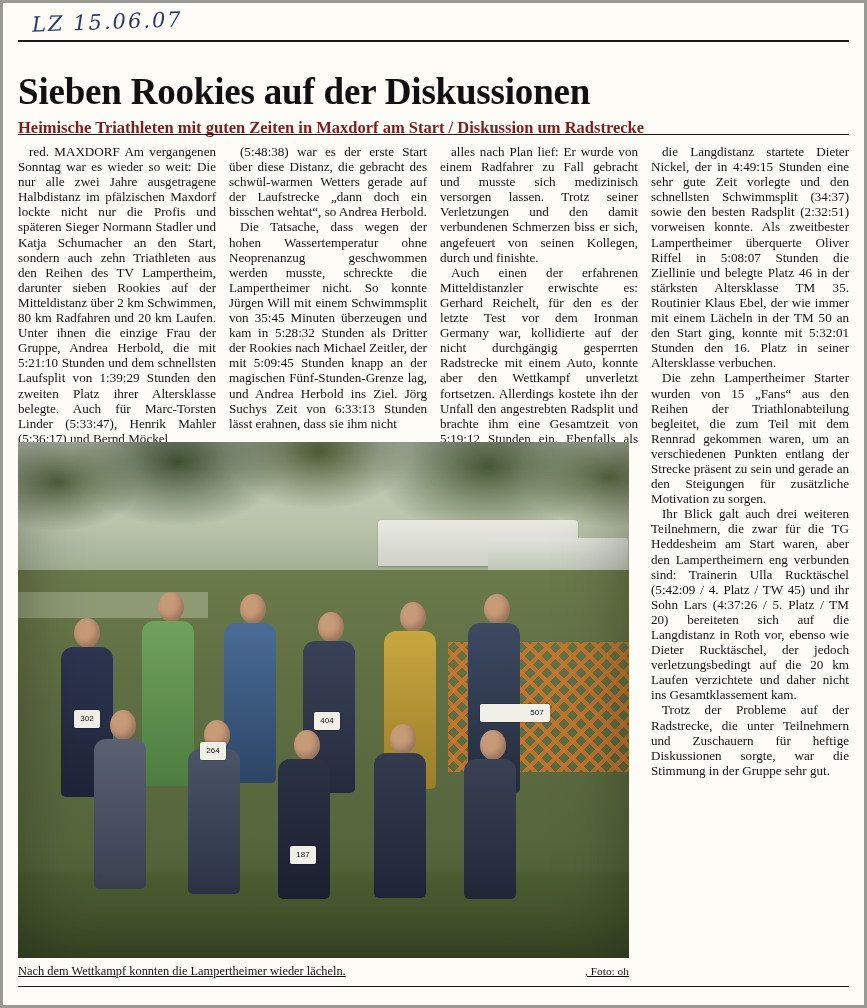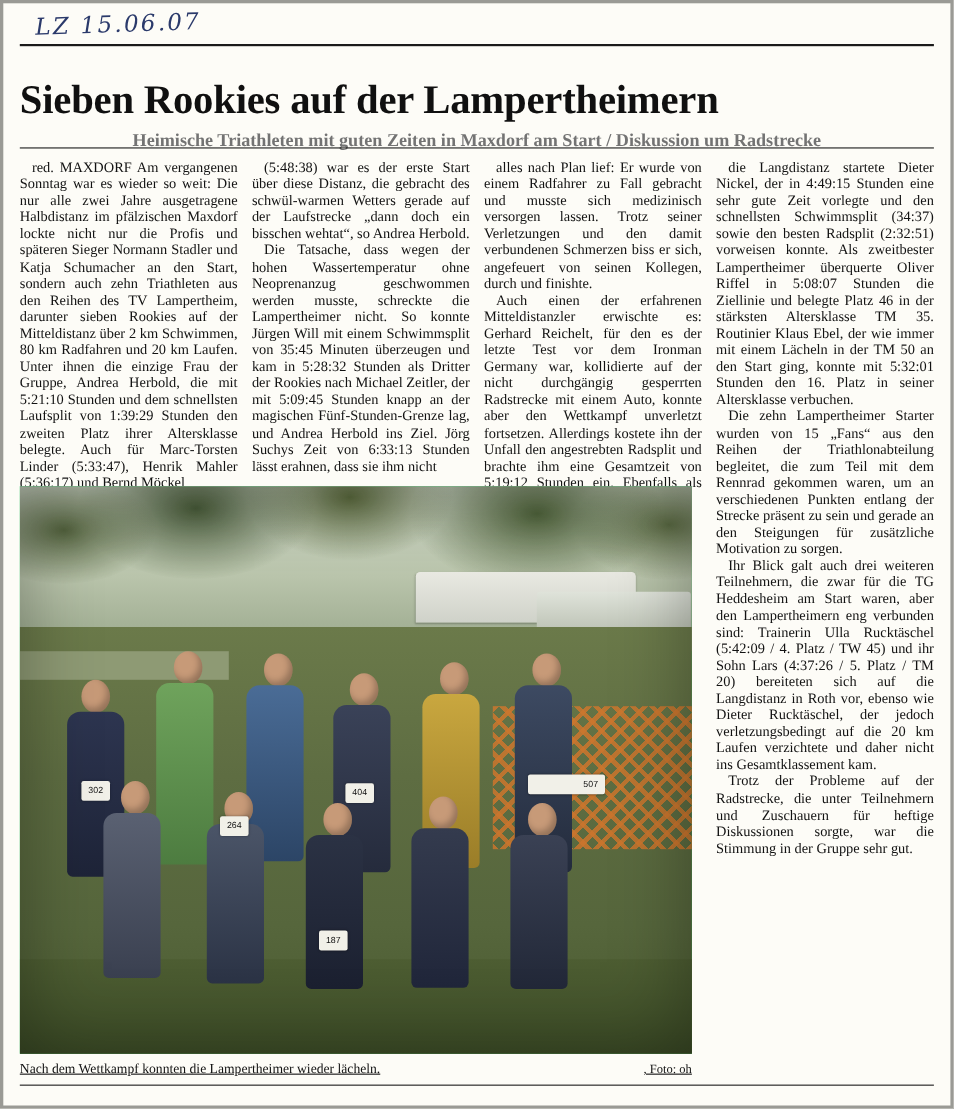--- a/index.html
+++ b/index.html
@@ -63,22 +63,21 @@
   }
   .subhead {
     position: absolute;
     left: 0;
     top: 96px;
     width: 831px;
     font-family: "Liberation Serif", serif;
     font-weight: bold;
     font-size: 16.5px;
     line-height: 20px;
-    color: #737373;
-    text-align: center;
+    color: #7f1d1d;
   }
   .rule-under-sub {
     position: absolute;
     left: 0;
     top: 126px;
     width: 831px;
     border-top: 1px solid #1a1a1a;
   }
   .columns {
     position: absolute;
@@ -106,21 +105,21 @@
     text-indent: 11px;
   }
   
   .photo {
     position: absolute;
     left: 0;
     top: 434px;
     width: 611px;
     height: 516px;
     overflow: hidden;
-    background: #22c55e;
+    background: #c2410c;
   }
   .photo-caption {
     position: absolute;
     left: 0;
     top: 956px;
     width: 611px;
     font-size: 12.4px;
     color: #111;
     display: flex;
     justify-content: space-between;
@@ -219,21 +218,21 @@
 <body>
 
 <div class="page">
   <div class="scan-frame"></div>
   <div class="inner">
 
     <div class="handwriting">LZ  15.06.07</div>
 
     <div class="rule-top"></div>
 
-    <h1 class="headline">Sieben Rookies auf der Lampertheimern</h1>
+    <h1 class="headline">Sieben Rookies auf der Diskussionen</h1>
 
     <h2 class="subhead">Heimische Triathleten mit guten Zeiten in Maxdorf am Start / Diskussion um Radstrecke</h2>
 
     <div class="rule-under-sub"></div>
 
     <div class="columns">
       <div class="col">
         <p class="first">red. MAXDORF Am vergangenen Sonntag war es wieder so weit: Die nur alle zwei Jahre ausgetragene Halbdistanz im pfälzischen Maxdorf lockte nicht nur die Profis und späteren Sieger Normann Stadler und Katja Schumacher an den Start, sondern auch zehn Triathleten aus den Reihen des TV Lampertheim, darunter sieben Rookies auf der Mitteldistanz über 2 km Schwimmen, 80 km Radfahren und 20 km Laufen. Unter ihnen die einzige Frau der Gruppe, Andrea Herbold, die mit 5:21:10 Stunden und dem schnellsten Laufsplit von 1:39:29 Stunden den zweiten Platz ihrer Altersklasse belegte. Auch für Marc-Torsten Linder (5:33:47), Henrik Mahler (5:36:17) und Bernd Möckel</p>
       </div>
       <div class="col">

